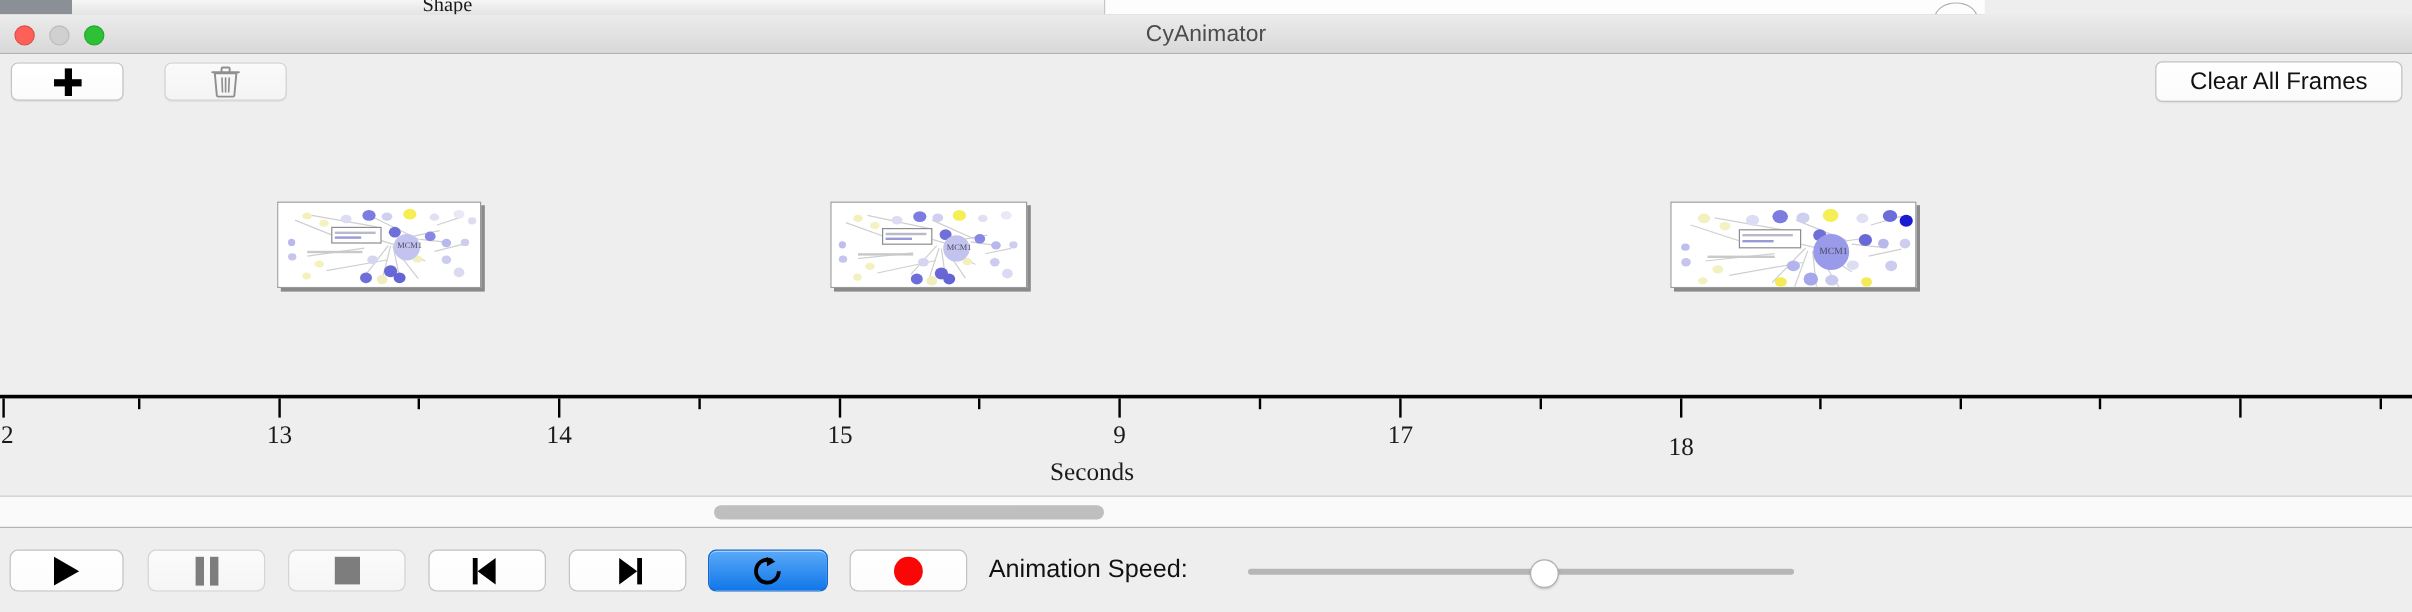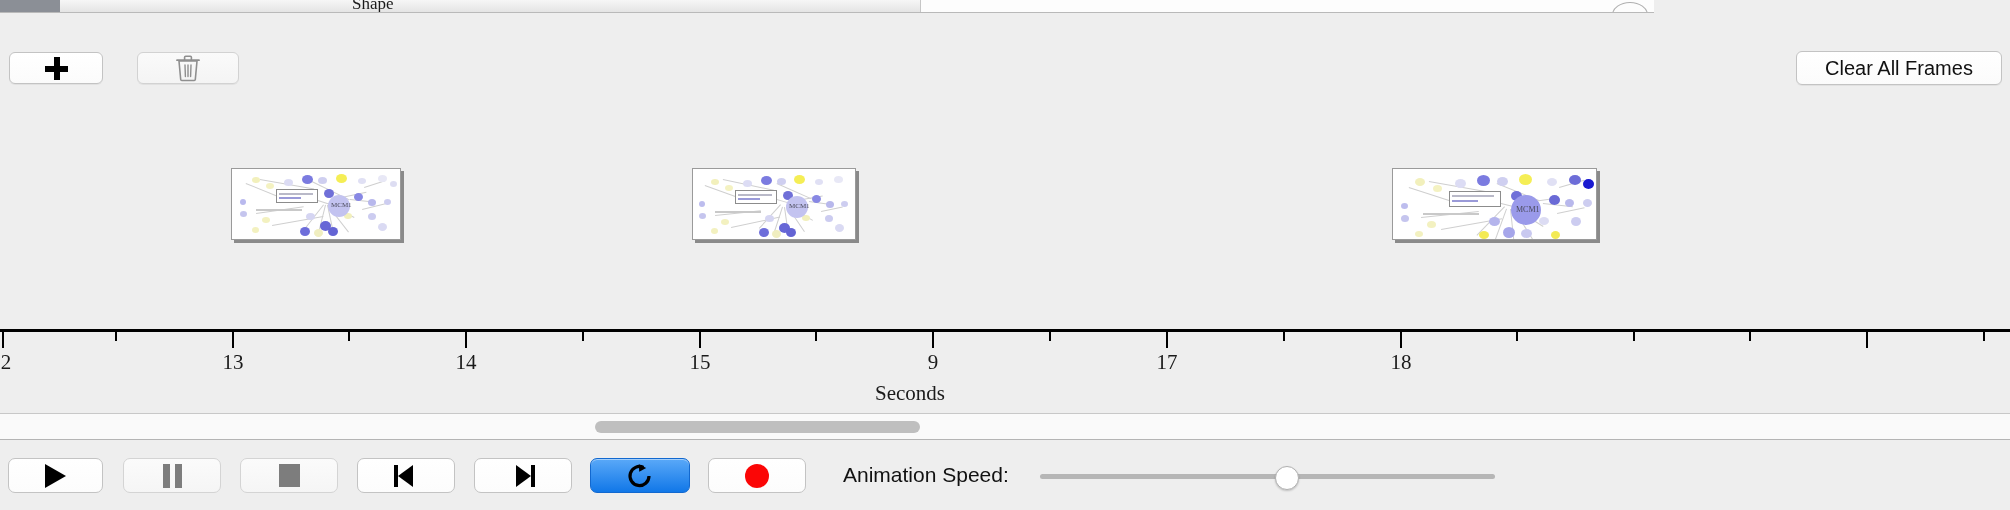--- a/index.html
+++ b/index.html
@@ -340,20 +340,26 @@
     <div class="bg-seg" style="left:400px; width:50px;"></div>
     <div class="bg-seg" style="left:450px; width:195px;"></div>
     <div class="bg-seg" style="left:645px; width:275px;"></div>
     <div class="bg-text" style="left:352px;">Shape</div>
     <div class="bg-arc" style="left:1612px;"></div>
     <div class="bg-arc" style="left:1700px;"></div>
     <div class="bg-arc" style="left:1890px;"></div>
     <div class="bg-arc" style="left:1960px;"></div>
   </div>
 
+  <div class="titlebar">
+    <div class="traffic tl-red"></div>
+    <div class="traffic tl-amber"></div>
+    <div class="traffic tl-green"></div>
+    <div class="window-title">CyAnimator</div>
+  </div>
 
   <div class="toolbar">
     <div class="btn btn-add">
       <span class="plus-icon"></span>
     </div>
     <div class="btn btn-del dim">
       <svg width="26" height="28" viewBox="0 0 26 28">
         <path d="M4 7 L22 7 L20.3 25.5 Q20.2 26.5 19.2 26.5 L6.8 26.5 Q5.8 26.5 5.7 25.5 Z" fill="none" stroke="#8f8f8f" stroke-width="1.6"></path>
         <path d="M2 6.2 L24 6.2" stroke="#8f8f8f" stroke-width="1.8" stroke-linecap="round"></path>
         <path d="M9.6 6.2 L9.6 3.3 Q9.6 2.2 10.7 2.2 L15.3 2.2 Q16.4 2.2 16.4 3.3 L16.4 6.2" fill="none" stroke="#8f8f8f" stroke-width="1.6"></path>
@@ -539,21 +545,21 @@
     <div class="tick minor" style="left:1749px;"></div>
     <div class="tick major" style="left:1866px;"></div>
     <div class="tick minor" style="left:1983px;"></div>
 
     <div class="tick-label" style="left:6px;">2</div>
     <div class="tick-label" style="left:233px;">13</div>
     <div class="tick-label" style="left:466px;">14</div>
     <div class="tick-label" style="left:700px;">15</div>
     <div class="tick-label" style="left:933px;">9</div>
     <div class="tick-label" style="left:1167px;">17</div>
-    <div class="tick-label" style="left:1401px;">18</div>
+    <div class="tick-label" style="left:1401px;margin-top:10px;">18</div>
 
     <div class="axis-title" style="left:910px;">Seconds</div>
   </div>
 
   <div class="scrollbar-track">
     <div class="scrollbar-thumb" style="left:595px; width:325px;"></div>
   </div>
 
   <div class="controlbar">
     <div class="cbtn" style="left:8px; width:95px;">
@@ -577,19 +583,19 @@
     <div class="cbtn active" style="left:590px; width:100px;">
       <svg width="28" height="28" viewBox="0 0 28 28">
         <path d="M23 14 A9.5 9.5 0 1 1 17.5 5.4" fill="none" stroke="#000" stroke-width="3.2" stroke-linecap="butt"></path>
         <path d="M12.8 2.2 L20.2 6.0 L13.2 9.8 Z" fill="#000"></path>
       </svg>
     </div>
     <div class="cbtn" style="left:708px; width:98px;">
       <span class="ic-record"></span>
     </div>
 
-    <div class="speed-label" style="left:824px;margin-left:19px;">Animation Speed:</div>
+    <div class="speed-label" style="left:824px;">Animation Speed:</div>
 
     <div class="slider-track" style="left:1040px; width:455px;"></div>
     <div class="slider-knob" style="left:1275px;"></div>
   </div>
 
 </div>
 
 </body></html>

